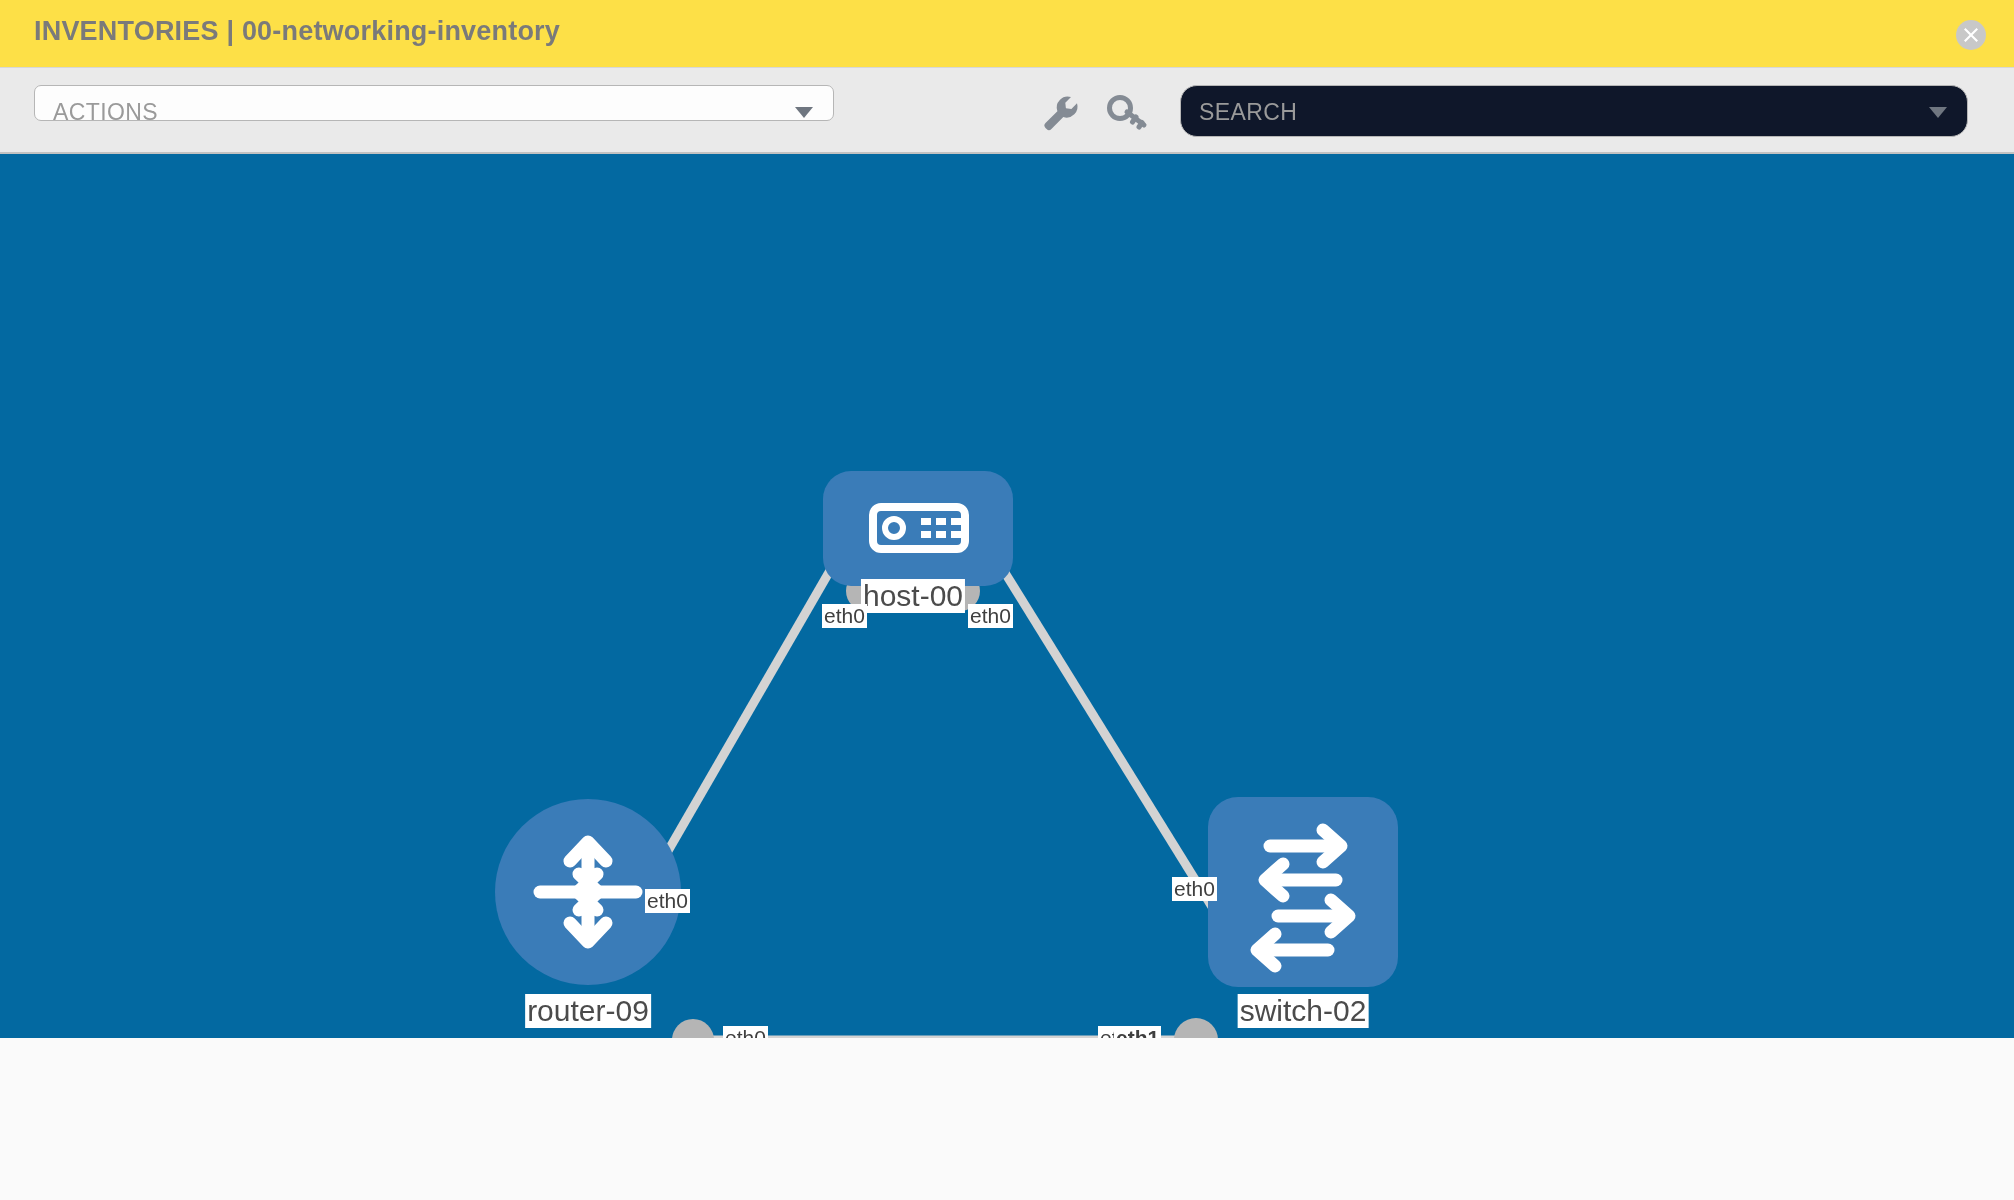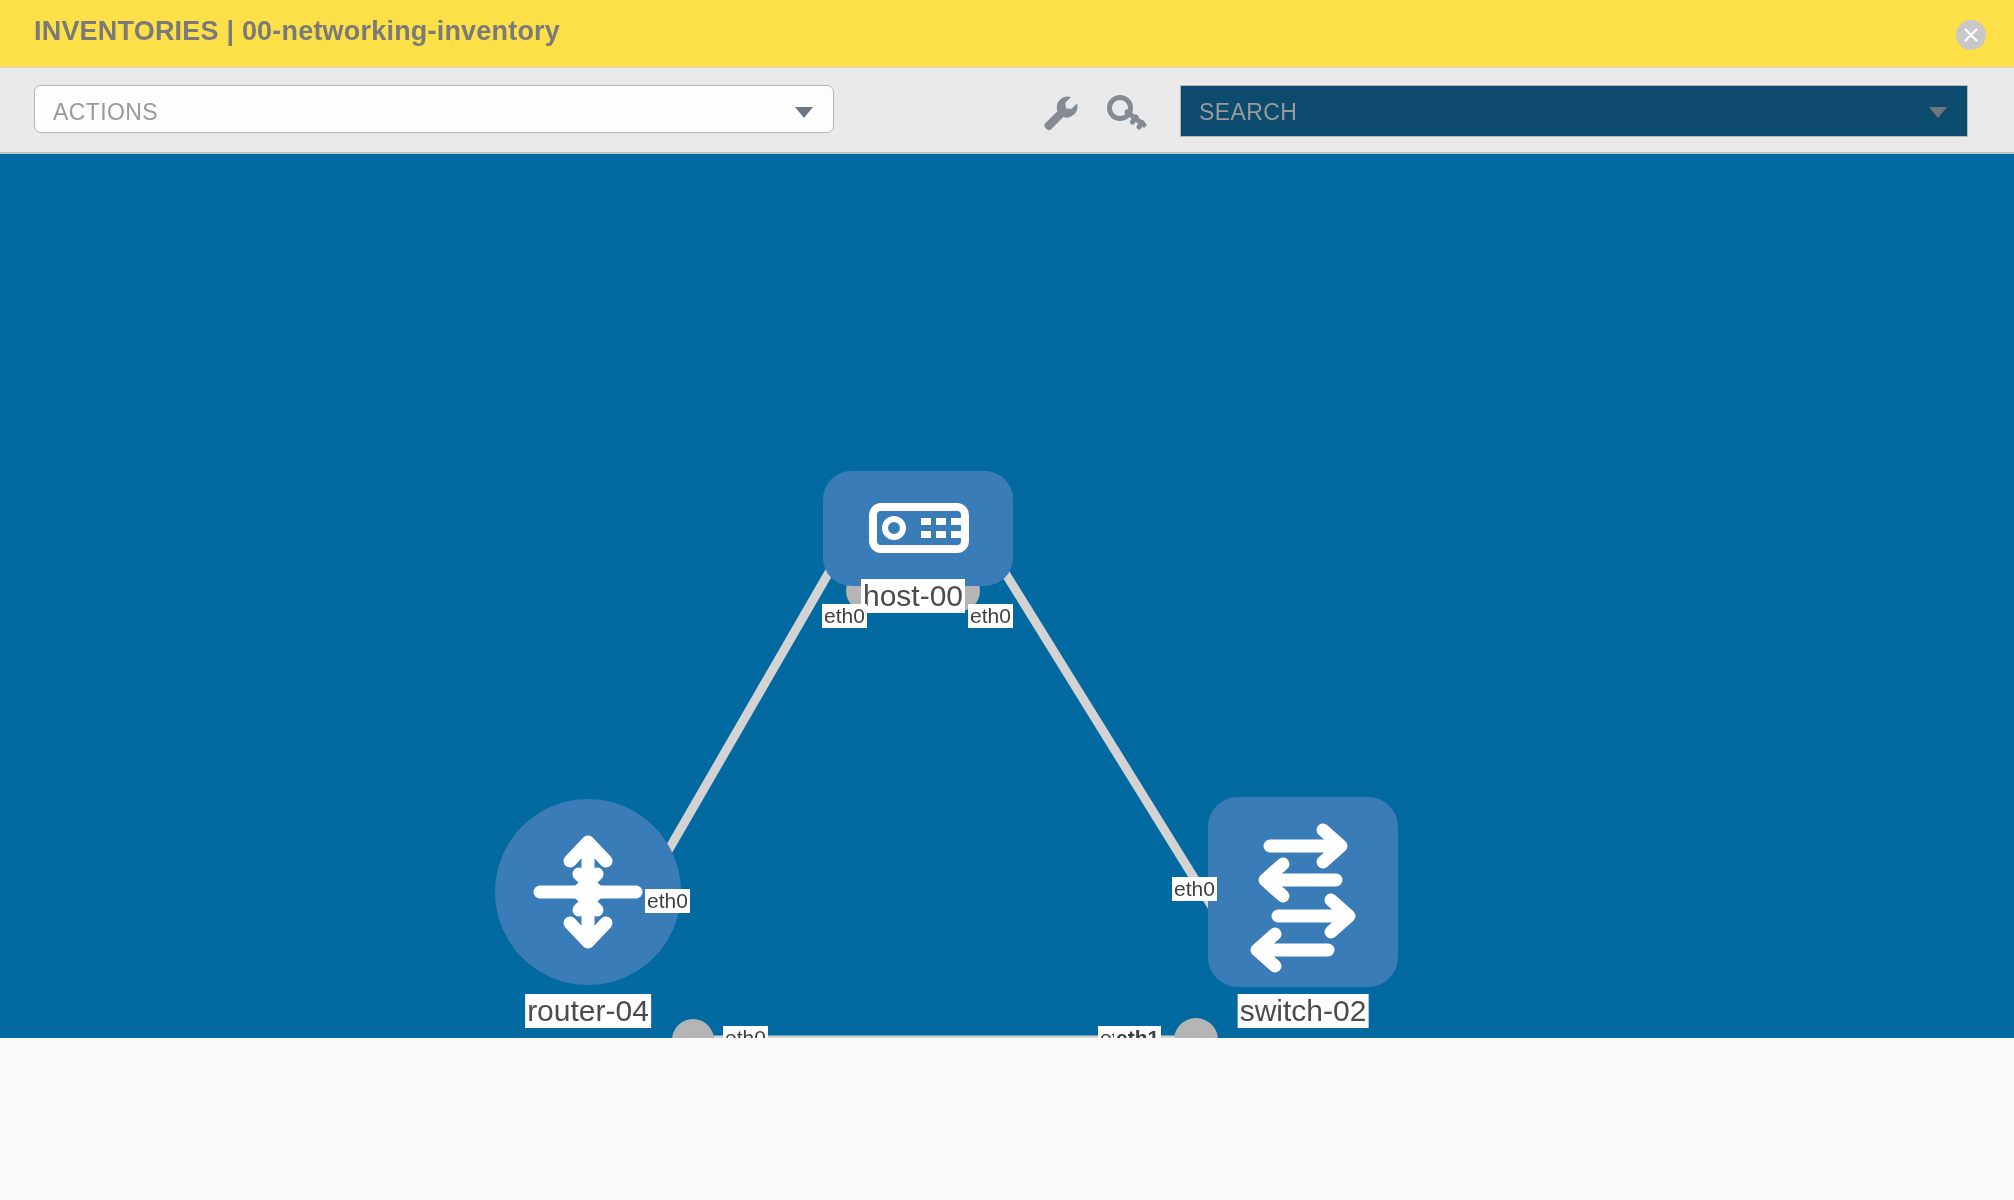--- a/index.html
+++ b/index.html
@@ -61,21 +61,21 @@
     height: 86px;
     background: #eaeaea;
     border-bottom: 2px solid #c2c2c2;
   }
 
   .actions-select {
     position: absolute;
     left: 34px;
     top: 17px;
     width: 800px;
-    height: 48px;
+    height: 36px;
     background: #fdfdfd;
     border: 1px solid #b6b6b6;
     border-radius: 7px;
     cursor: pointer;
   }
   .actions-select .sel-label {
     position: absolute;
     left: 18px;
     top: 13px;
     font-size: 23px;
@@ -101,23 +101,23 @@
   }
   .tool-icon.wrench { left: 1038px; }
   .tool-icon.key    { left: 1105px; }
 
   .search-select {
     position: absolute;
     left: 1180px;
     top: 17px;
     width: 788px;
     height: 52px;
-    background: #0c4a6e;
+    background: #0f172a;
     border: 1px solid #b6b6b6;
-    border-radius: 1px;
+    border-radius: 17px;
     cursor: text;
   }
   .search-select .sel-label {
     position: absolute;
     left: 18px;
     top: 13px;
     font-size: 23px;
     color: #9a9a9a;
     letter-spacing: 0.4px;
   }
@@ -251,21 +251,21 @@
           <path d="M1283 710 L1265 726 L1283 742"></path>
           <path d="M1278 762 L1348 762"></path>
           <path d="M1331 746 L1349 762 L1331 778"></path>
           <path d="M1328 796 L1258 796"></path>
           <path d="M1275 780 L1257 796 L1275 812"></path>
         </g>
       </g>
     </svg>
 
     <div class="node-label" style="left:913px; top:425px;">host-00</div>
-    <div class="node-label" style="left:588px; top:840px;">router-04</div>
+    <div class="node-label" style="left:588px; top:840px;">router-09</div>
     <div class="node-label" style="left:1303px; top:840px;">switch-02</div>
 
     <div class="port-label" style="left:822px; top:450px;">eth0</div>
     <div class="port-label" style="left:968px; top:450px;">eth0</div>
     <div class="port-label" style="left:645px; top:735px;">eth0</div>
     <div class="port-label" style="left:1172px; top:723px;">eth0</div>
     <div class="port-label" style="left:723px; top:872px;">eth0</div>
     <div class="port-label" style="left:1098px; top:872px;">eth</div>
     <div class="port-label" style="left:1114px; top:872px;font-weight:bold;">eth1</div>
 

